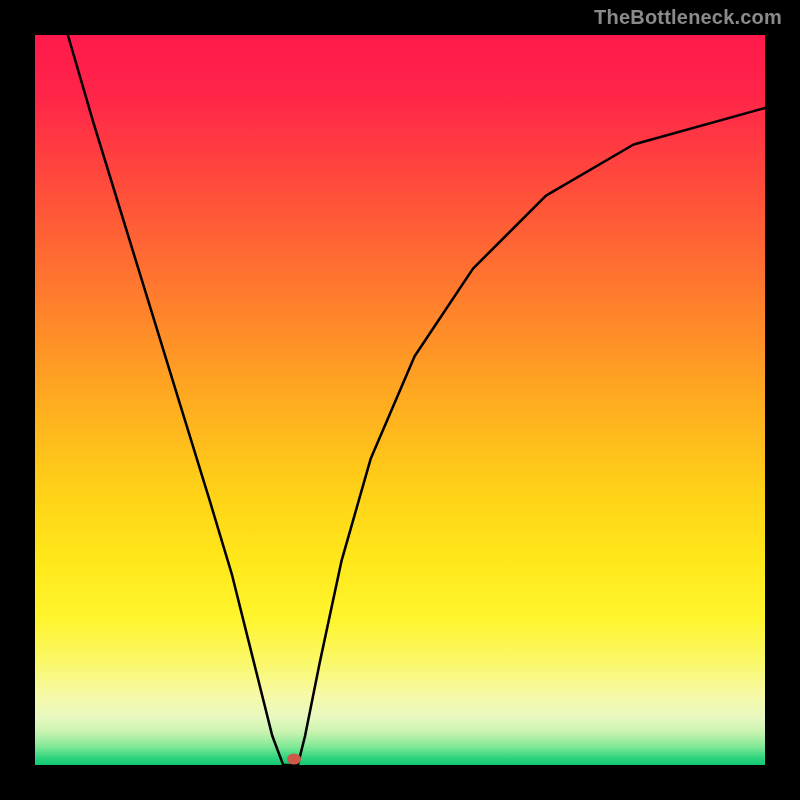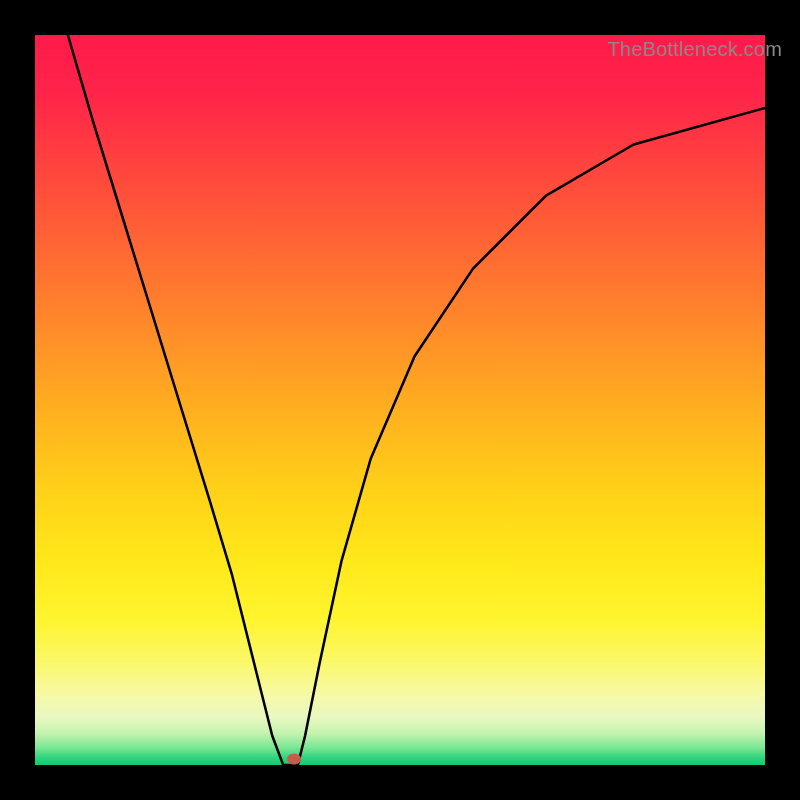--- a/index.html
+++ b/index.html
@@ -44,24 +44,23 @@
     border-radius: 50%;
     background: #cc5a4a;
     transform: translate(-50%, -50%);
   }
   .watermark {
     position: absolute;
     top: 6px;
     right: 18px;
     color: #8a8a8a;
     font-size: 20px;
-    font-weight: 400;
+    font-weight: 700;
     letter-spacing: 0.2px;
     user-select: none;
-    margin-top: 32px;
   }
 </style>
 </head>
 <body>
 
 <div class="frame">
 
   <div class="plot">
     <svg class="gradient" viewBox="0 0 100 100" preserveAspectRatio="none">
       <defs>

